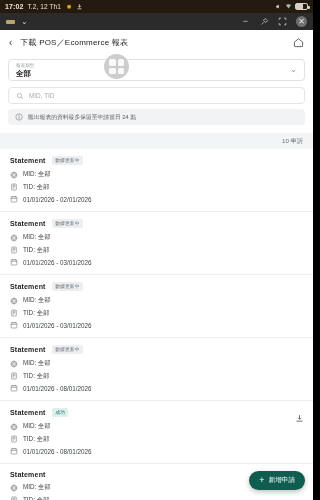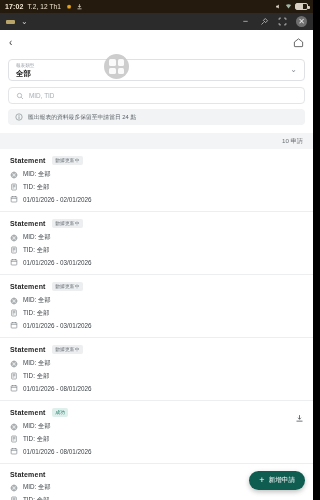--- a/index.html
+++ b/index.html
@@ -163,20 +163,21 @@
         <path fill="none" stroke="#cfcfcf" stroke-width="2" d="M3 8V3h5M16 3h5v5M21 16v5h-5M8 21H3v-5"></path>
       </svg>
       <span class="win-close">✕</span>
     </span>
   </div>
 
   <div class="app">
 
     <div class="apphead">
       <span class="back-ic">‹</span>
+      <span class="apptitle">下載 POS／Ecommerce 報表</span>
       <span class="head-spacer"></span>
       <svg class="home-ic" width="11" height="11" viewBox="0 0 24 24">
         <path fill="none" stroke="#4a4a4a" stroke-width="1.8" d="M3 11l9-7 9 7v9a1 1 0 01-1 1H4a1 1 0 01-1-1z"></path>
       </svg>
     </div>
 
     <div class="draghandle">
       <span></span>
       <span></span>
       <span></span>

